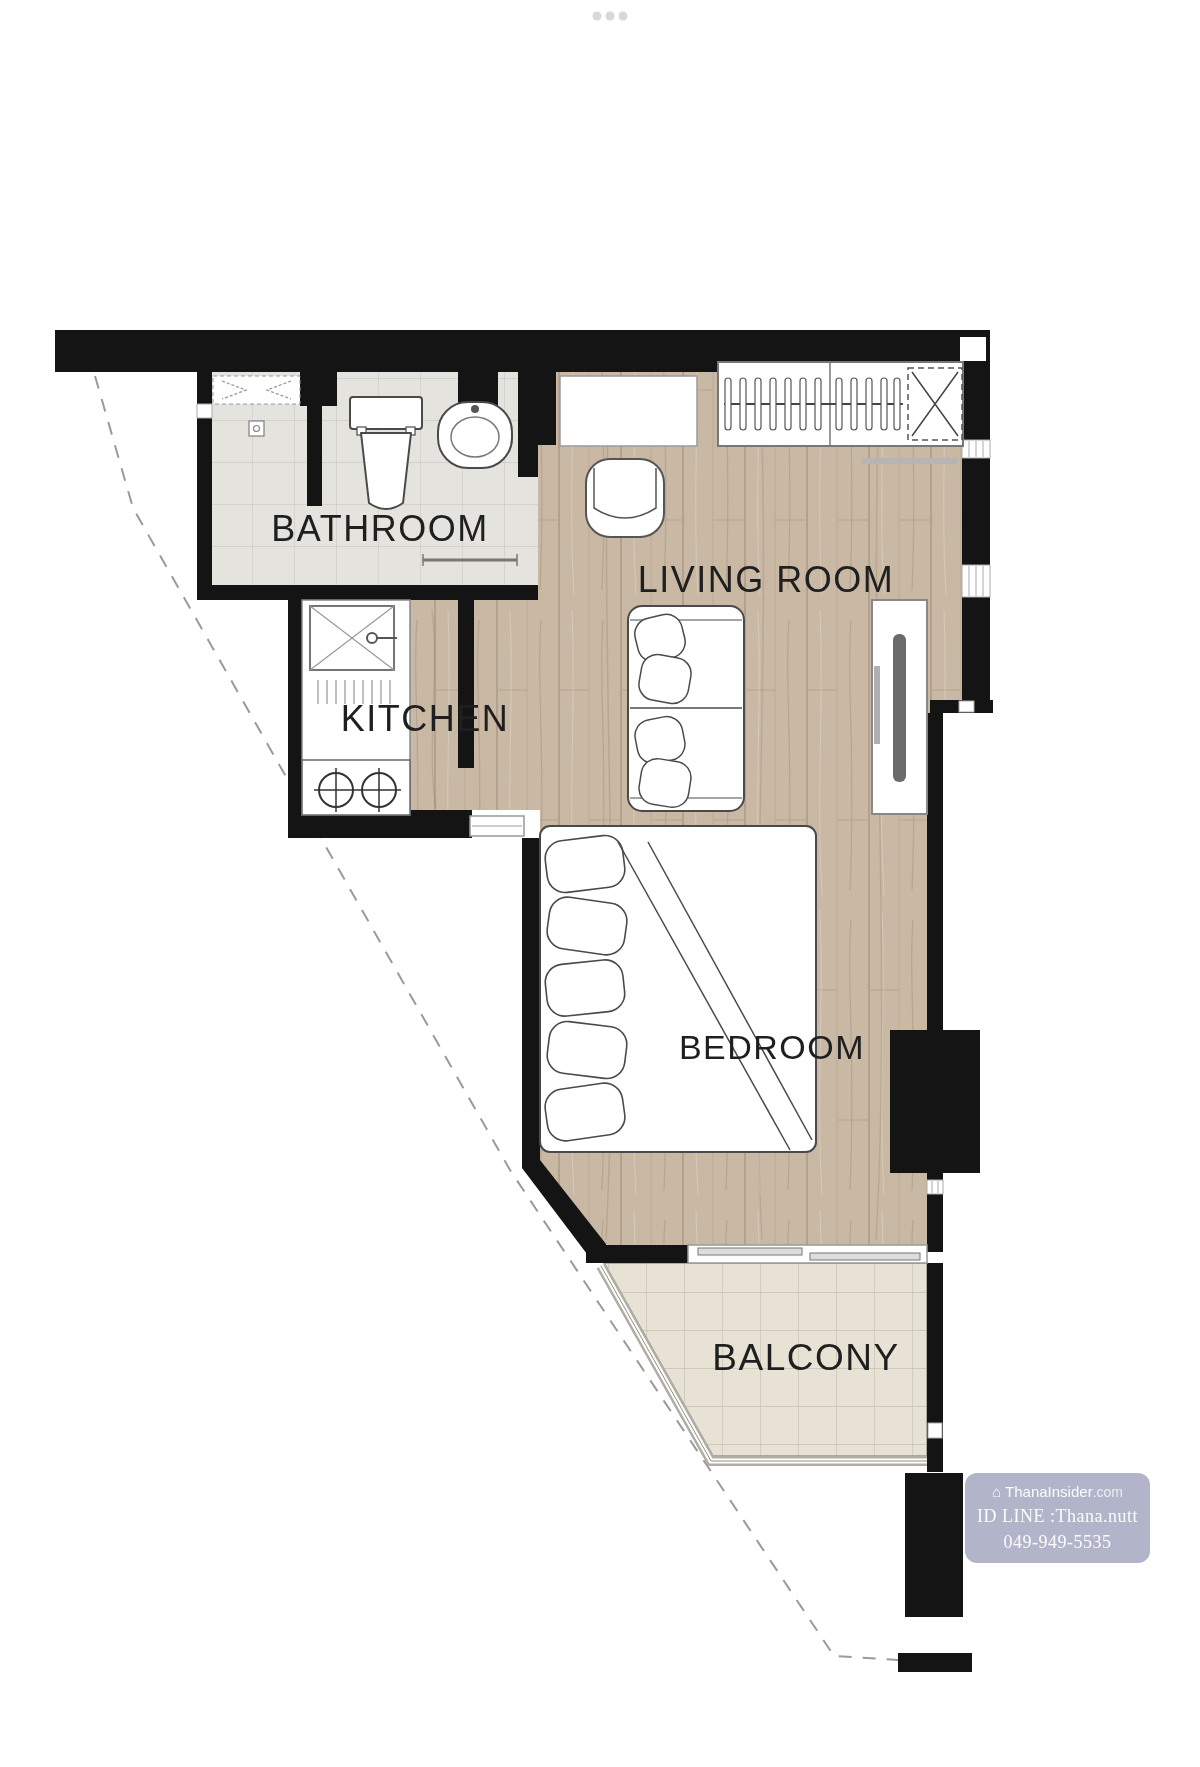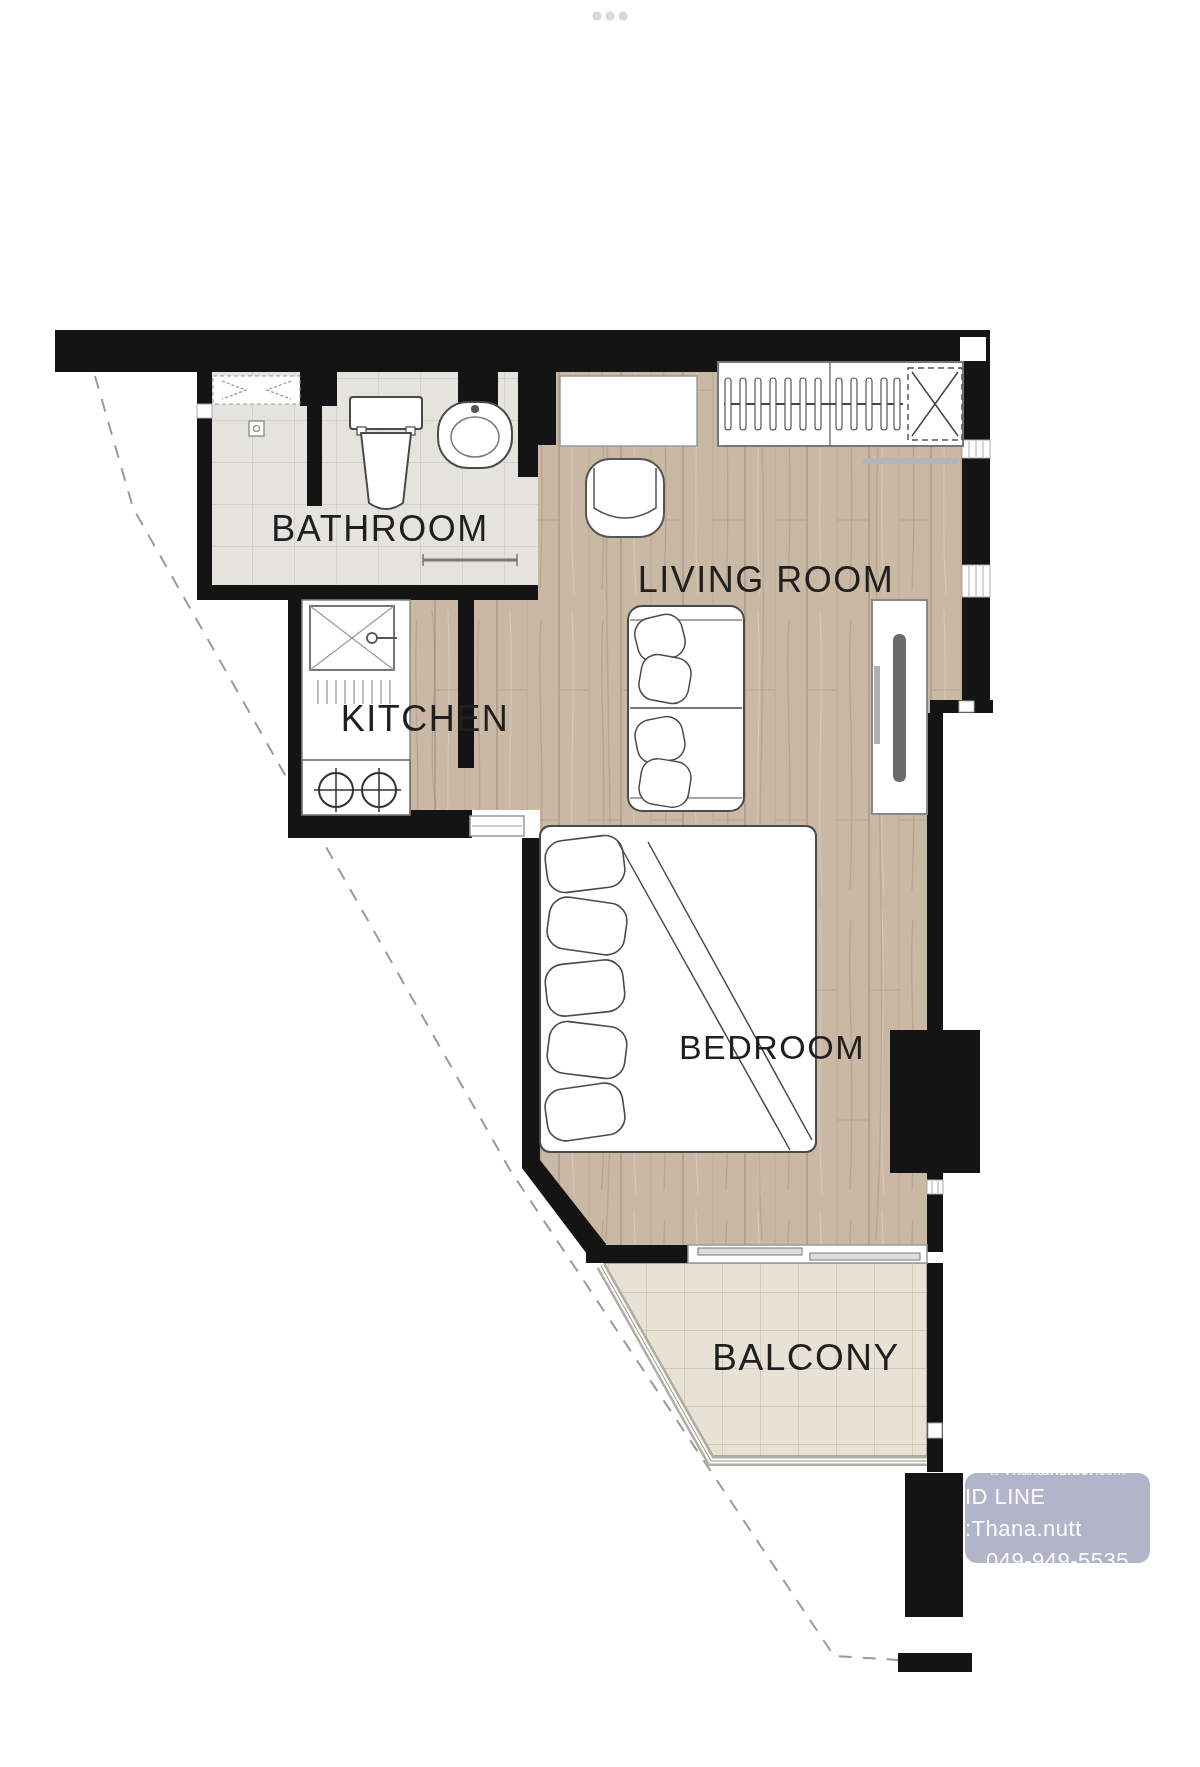--- a/index.html
+++ b/index.html
@@ -13,23 +13,23 @@
     letter-spacing:1.5px;
   }
   .watermark{
     position:absolute;left:965px;top:1473px;width:185px;height:90px;
     background:rgba(164,168,191,0.85);
     border-radius:12px;
     display:flex;flex-direction:column;align-items:center;justify-content:center;
     color:#ffffff;line-height:1.45;
   }
   .wm-brand{font-size:15px;opacity:.95;display:flex;align-items:center;gap:4px;}
-  .wm-brand .bold{font-weight:bold;margin-top:46px;}
+  .wm-brand .bold{font-weight:normal;margin-top:46px;}
   .wm-brand .tld{font-size:14px;opacity:.8;}
-  .wm-line{font-size:22px;letter-spacing:.5px;opacity:.95;}
+  .wm-line{font-size:18px;letter-spacing:.5px;opacity:.95;font-family:Liberation Serif, serif;}
 </style>
 </head>
 <body>
 
 <div class="stage">
 
 <svg width="1200" height="1767" viewBox="0 0 1200 1767">
   <defs>
     <pattern id="woodP" patternUnits="userSpaceOnUse" width="62" height="300">
       <rect width="62" height="300" fill="#c9b8a4"></rect>

